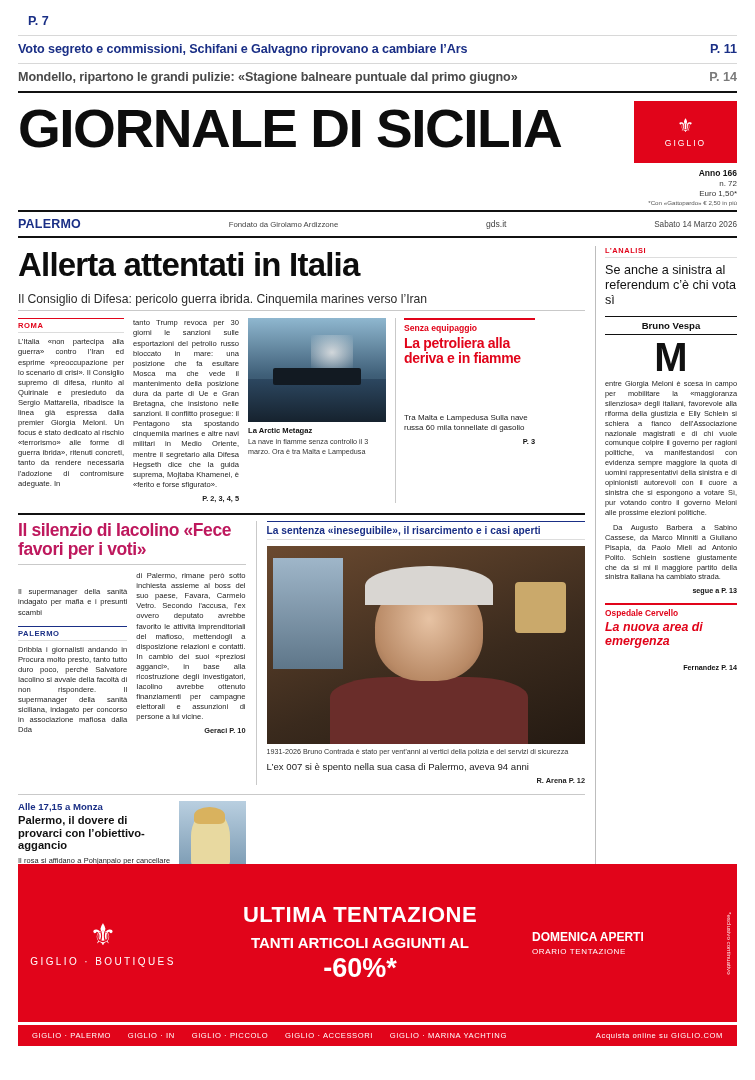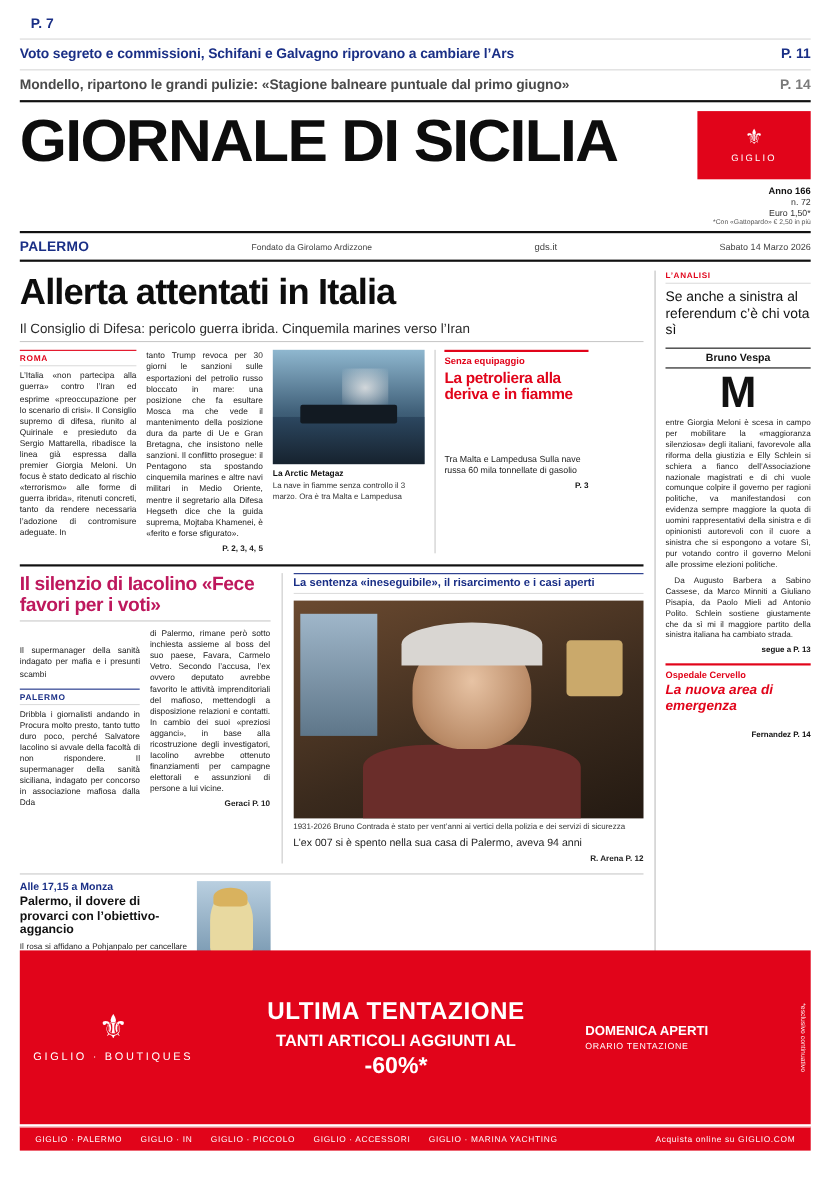--- a/index.html
+++ b/index.html
@@ -310,21 +310,21 @@
   }
   .ad-left {
     width: 170px; display: flex; flex-direction: column;
     align-items: center; justify-content: center; gap: 6px;
   }
   .ad-logo-mark { font-size: 30px; line-height: 1; }
   .ad-logo-name { font-size: 10px; letter-spacing: 2.4px; }
   .ad-center { flex: 1; display: flex; flex-direction: column; align-items: center; justify-content: center; }
   .ad-t1 { font-size: 22px; font-weight: bold; letter-spacing: 0.5px; }
   .ad-t2 { font-size: 15px; font-weight: bold; margin-top: 6px; }
-  .ad-t3 { font-size: 21px; font-weight: bold; margin-top: 2px; }
+  .ad-t3 { font-size: 27px; font-weight: bold; margin-top: 2px; }
   .ad-right { width: 190px; display: flex; flex-direction: column; justify-content: center; }
   .ad-r1 { font-size: 12px; font-weight: bold; }
   .ad-r2 { font-size: 8px; margin-top: 3px; letter-spacing: 0.6px; }
   .ad-vert {
     writing-mode: vertical-rl; font-size: 6.2px; padding: 6px 4px;
     align-self: center; opacity: .95;
   }
   .ad-footer {
     position: absolute; left: 18px; right: 18px; bottom: 34px;
     height: 22px; background: #e1041a; color: #fff;

